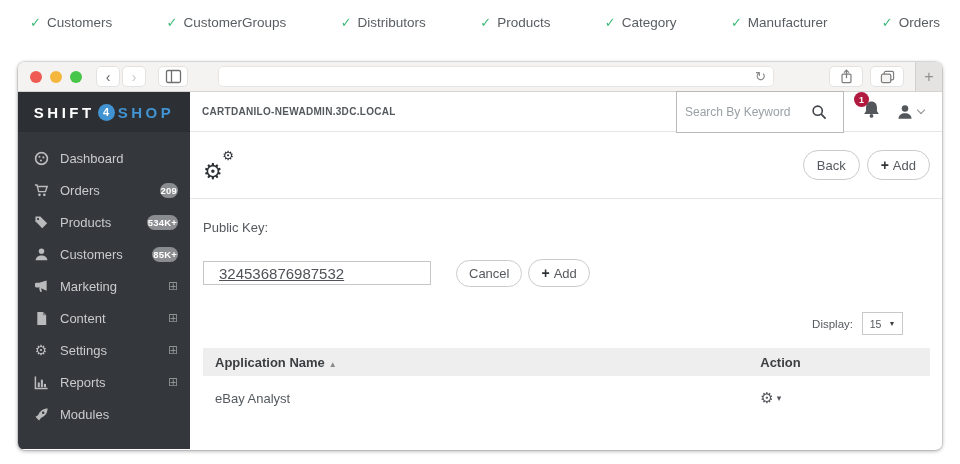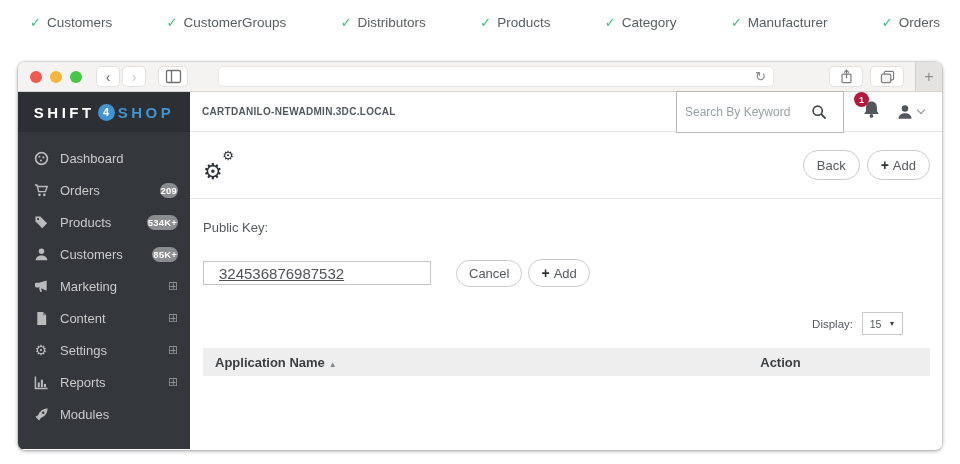--- a/index.html
+++ b/index.html
@@ -376,19 +376,28 @@
             <thead>
               <tr>
                 <th>
                   <span>Application Name</span><span class="sort-arrow">▲</span>
                 </th>
                 <th class="col-action">Action</th>
               </tr>
             </thead>
             <tbody>
 
+  <tr>
+    <td class="cell-name">eBay Analyst</td>
+    <td>
+      <span class="action-menu">
+        <span class="gear">⚙</span>
+        <span class="dcaret">▾</span>
+      </span>
+    </td>
+  </tr>
 </tbody>
           </table>
         </section>
       </main>
     </div>
   </div>
 </div>
 
 </body></html>

